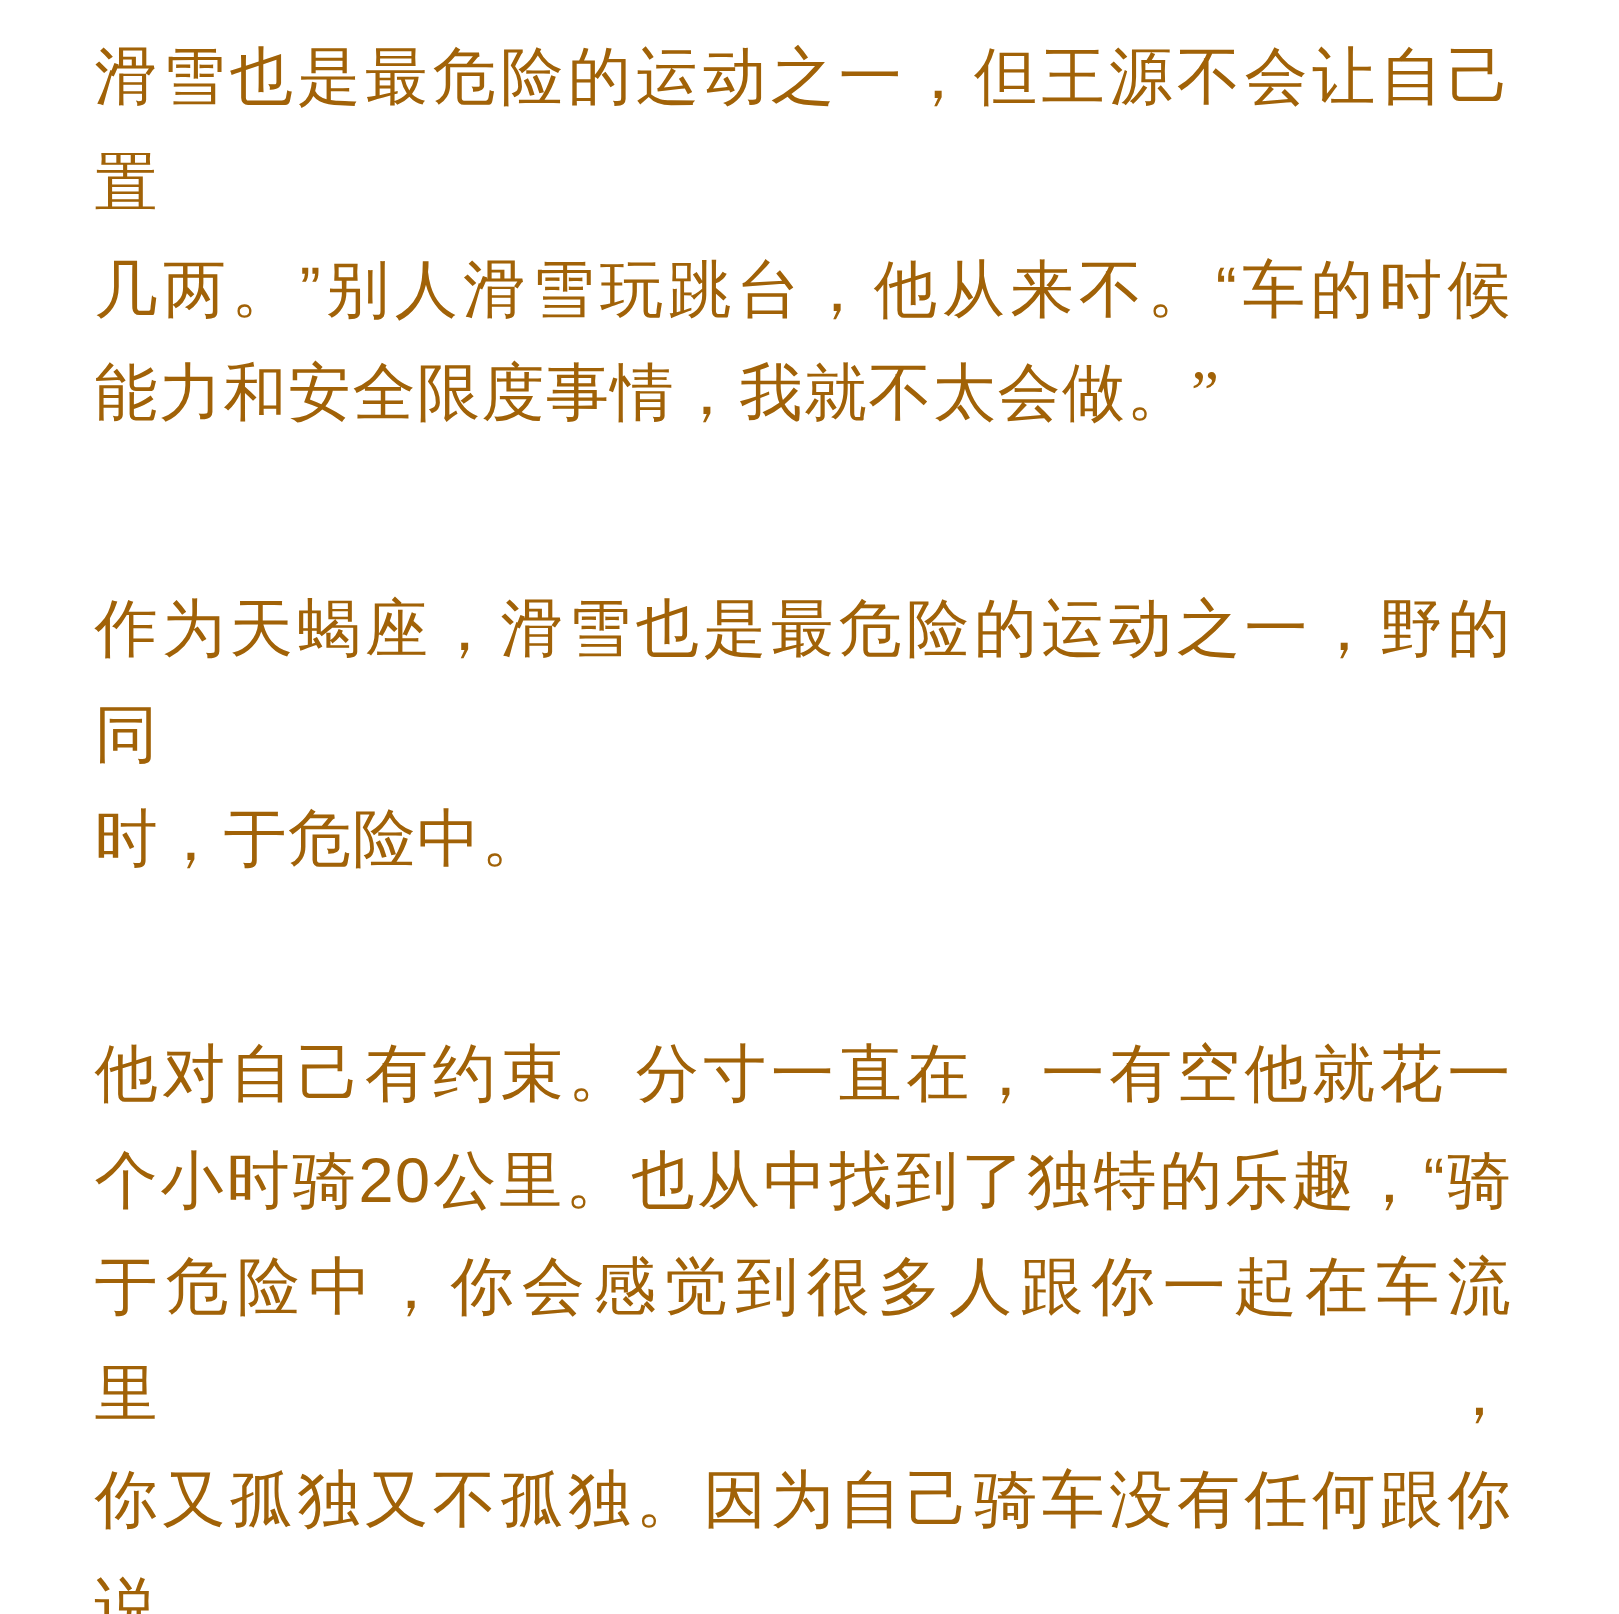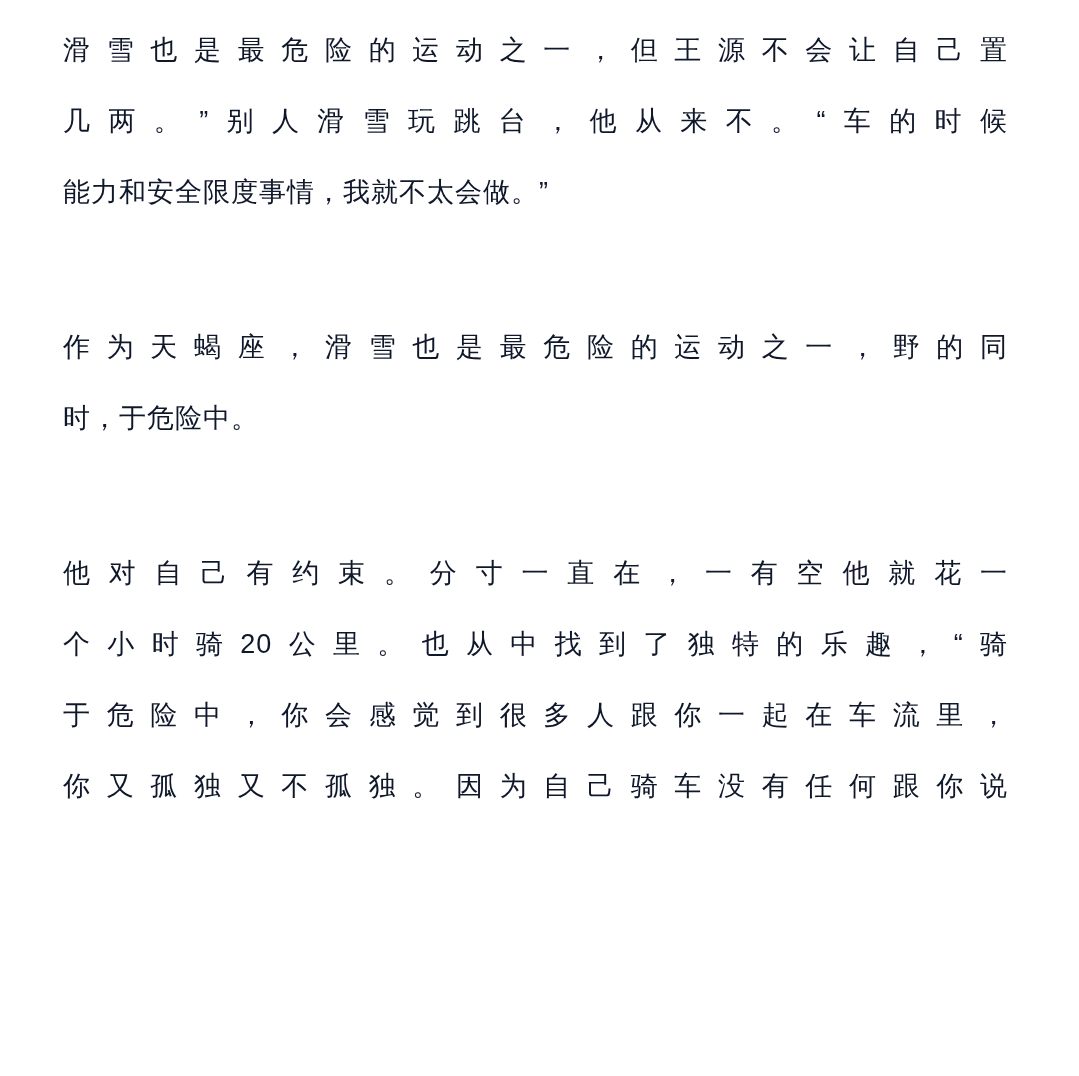--- a/index.html
+++ b/index.html
@@ -18,32 +18,33 @@
     width: 1079px;
     padding: 15px 71px 41px 63px;
   }
   .para {
     margin: 0 0 84px 0;
   }
   .para:last-child {
     margin-bottom: 0;
   }
   .line {
-    font-size: 27px;
+    font-size: 42px;
     line-height: 71px;
     letter-spacing: 1px;
-    color: #0f172a;
+    color: #a16207;
     text-align: justify;
     text-align-last: justify;
     text-justify: inter-character;
     white-space: normal;
   }
   .line.last {
     text-align: center;
     text-align-last: left;
+    font-family: Liberation Serif, serif;
   }
 </style>
 </head>
 <body>
 
 <main class="article">
     <div class="para">
       <div class="line">滑雪也是最危险的运动之一，但王源不会让自己置</div>
       <div class="line">几两。”别人滑雪玩跳台，他从来不。“车的时候</div>
       <div class="line last">能力和安全限度事情，我就不太会做。”</div>

